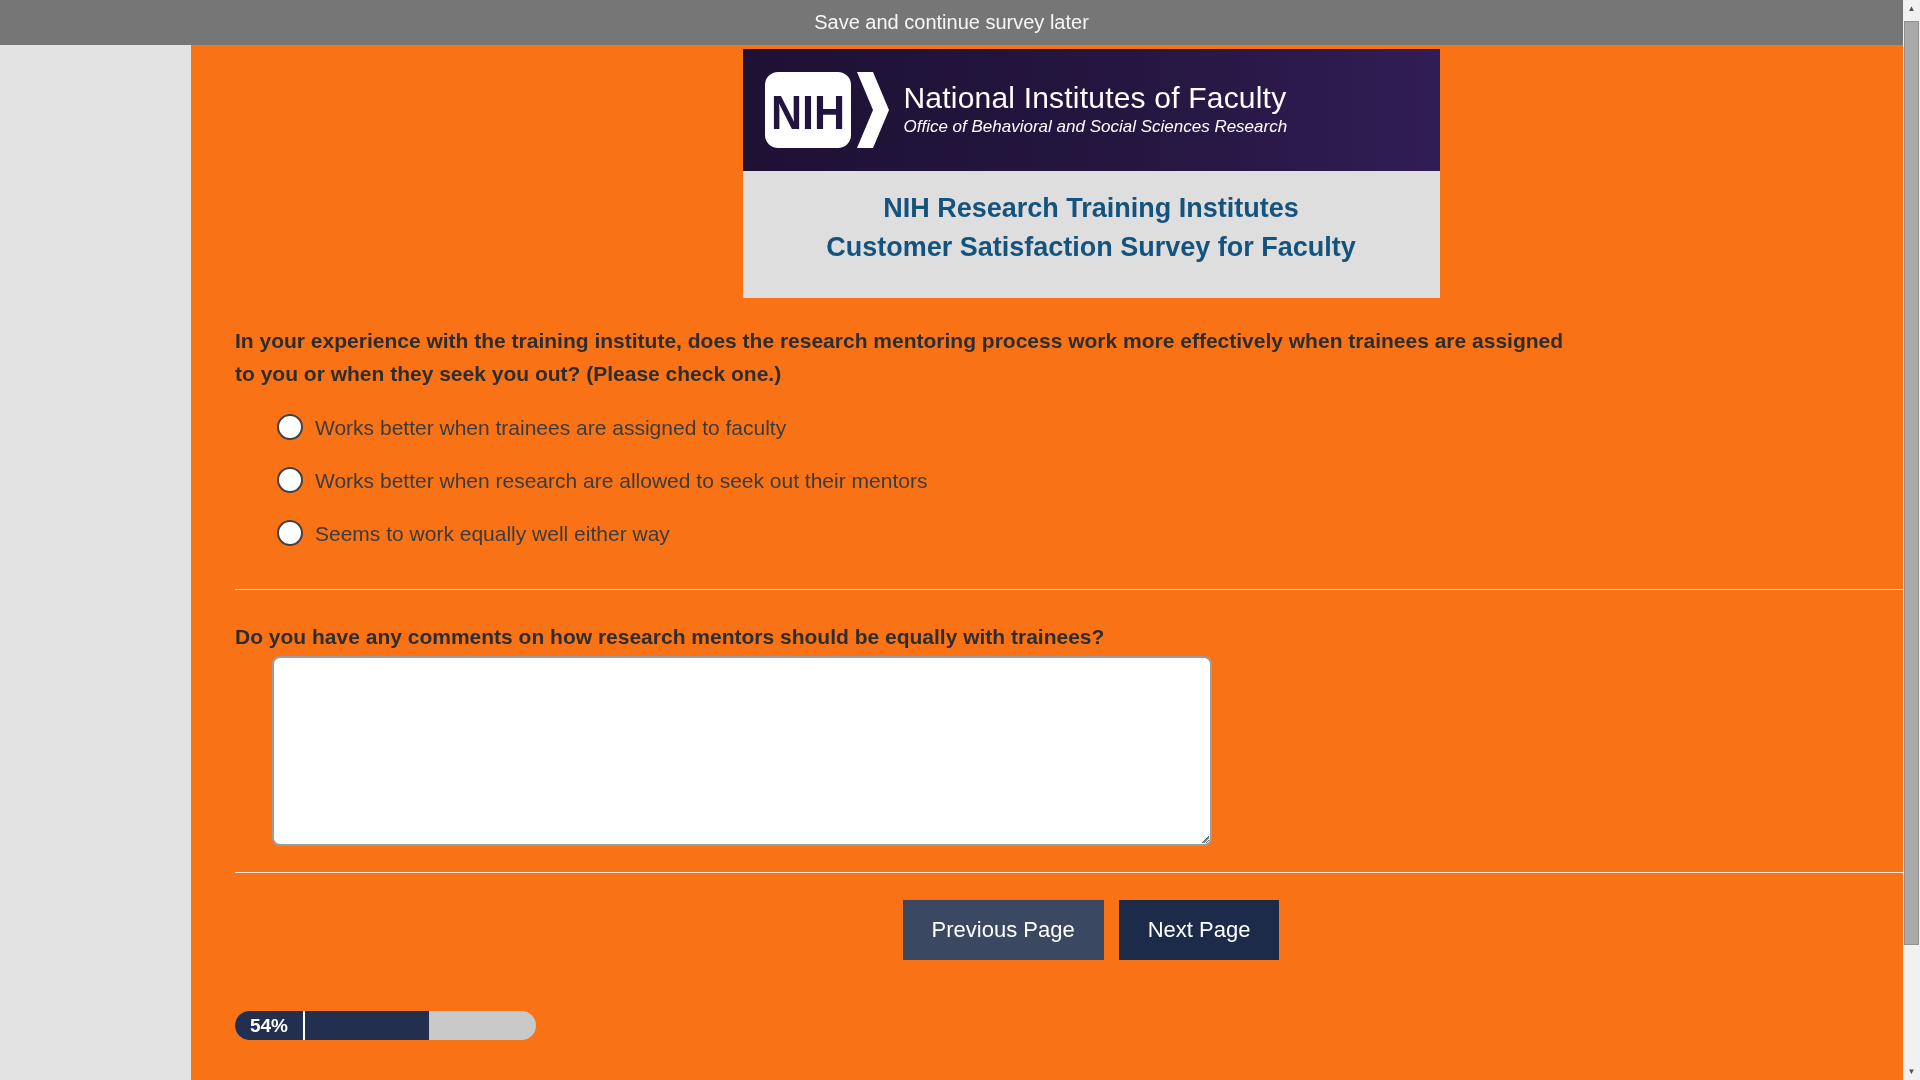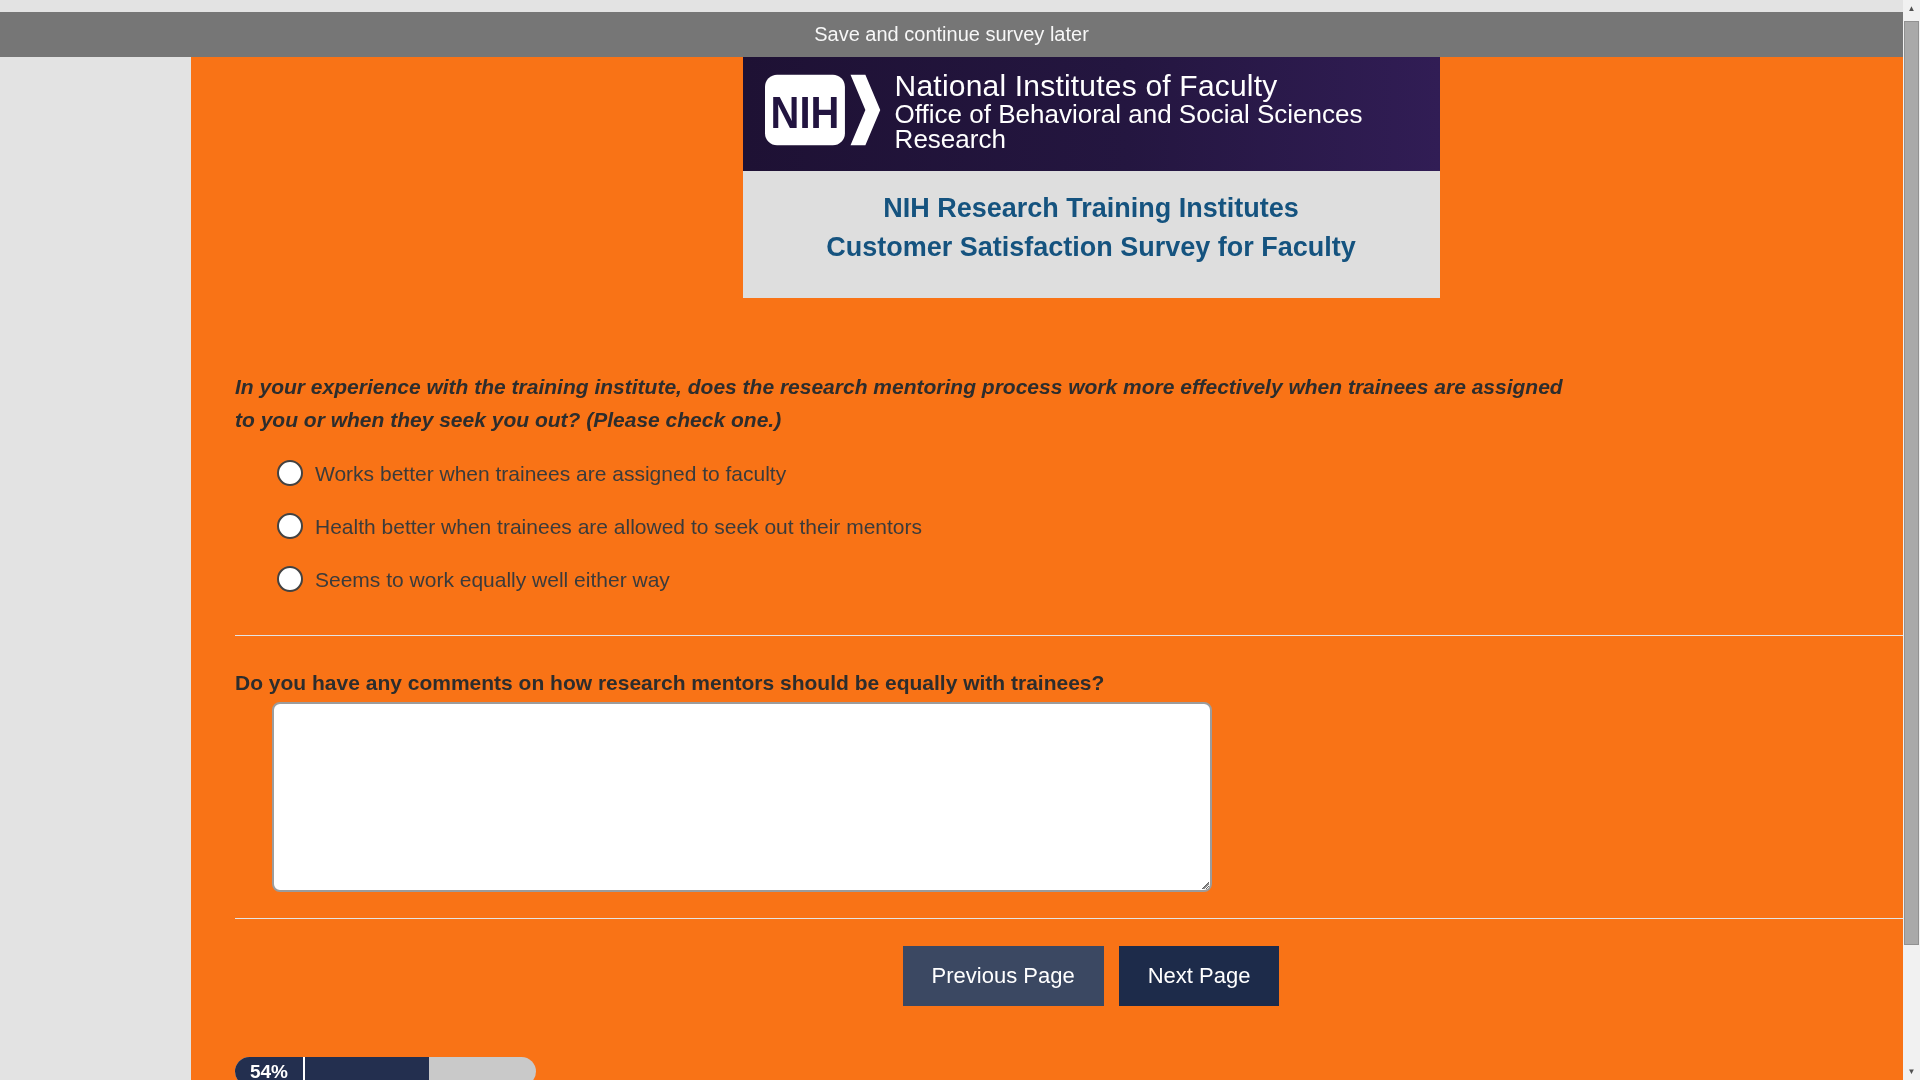--- a/index.html
+++ b/index.html
@@ -1,40 +1,40 @@
 <!DOCTYPE html>
 <html><head>
 <meta charset="utf-8">
 <style>
   html,body{margin:0;padding:0;background:#e3e3e3;overflow:hidden;
     font-family:"Liberation Sans",sans-serif;}
   .viewport{position:relative;width:1920px;height:1080px;background:#e3e3e3;overflow:hidden;}
 
   
-  .topbar{position:absolute;left:0;top:12px;width:1903px;height:45px;background:#767676;
+  .topbar{position:absolute;left:0;top:0;width:1903px;height:45px;background:#767676;
     display:flex;align-items:center;justify-content:center;z-index:5;}
   .topbar-link{color:#f7f7f7;font-size:20px;cursor:pointer;}
 
   
   .card{position:absolute;left:191px;top:45px;width:1800px;height:1035px;background:#f97316;}
 
   
   .header-img{width:697px;margin:4px auto 0 auto;}
   .banner{height:122px;background:linear-gradient(90deg,#1e1134 0%,#241640 55%,#311d55 100%);
     display:flex;align-items:center;padding-left:22px;box-sizing:border-box;}
   .logo-svg{display:block;}
   .banner-text{margin-left:13px;color:#ffffff;}
   .org-name{font-size:30px;line-height:33px;letter-spacing:0.2px;}
-  .org-sub{font-size:26px;line-height:25px;}
+  .org-sub{font-size:17px;line-height:25px;font-style:italic;}
   .header-gray{height:127px;background:#dedede;box-sizing:border-box;padding-top:18px;
     text-align:center;color:#15537f;font-weight:bold;font-size:27px;line-height:39px;}
 
   
   .content{padding:0 44px;}
-  .q1{margin-top:72px;font-weight:bold;font-size:21px;color:#2d2d2d;line-height:33px;max-width:1412px;font-style:italic;}
+  .q1{margin-top:26px;font-weight:bold;font-size:21px;color:#2d2d2d;line-height:33px;max-width:1412px;}
   .options{margin-top:24px;margin-left:42px;}
   .option-row{display:flex;align-items:flex-end;height:26px;margin-bottom:27px;cursor:pointer;}
   .radio{width:26px;height:26px;border:2.5px solid #424242;border-radius:50%;
     box-sizing:border-box;background:#fff;flex:0 0 auto;}
   .option-label{margin-left:12px;font-size:21px;color:#3b3b3b;}
 
   .divider{height:0;border:0;border-top:1px solid #e4e4e4;margin:0;}
   .divider-1{margin-top:43px;}
   .divider-2{margin-top:26px;}
 
@@ -109,21 +109,21 @@
         <div>to you or when they seek you out? (Please check one.)</div>
       </div>
 
       <div class="options">
         <div class="option-row">
           <span class="radio"></span>
           <span class="option-label">Works better when trainees are assigned to faculty</span>
         </div>
         <div class="option-row">
           <span class="radio"></span>
-          <span class="option-label">Health better when trainees are allowed to seek out their mentors</span>
+          <span class="option-label">Works better when research are allowed to seek out their mentors</span>
         </div>
         <div class="option-row">
           <span class="radio"></span>
           <span class="option-label">Seems to work equally well either way</span>
         </div>
       </div>
 
       <hr class="divider divider-1">
 
       <div class="q2">Do you have any comments on how research mentors should be equally with trainees?</div>

